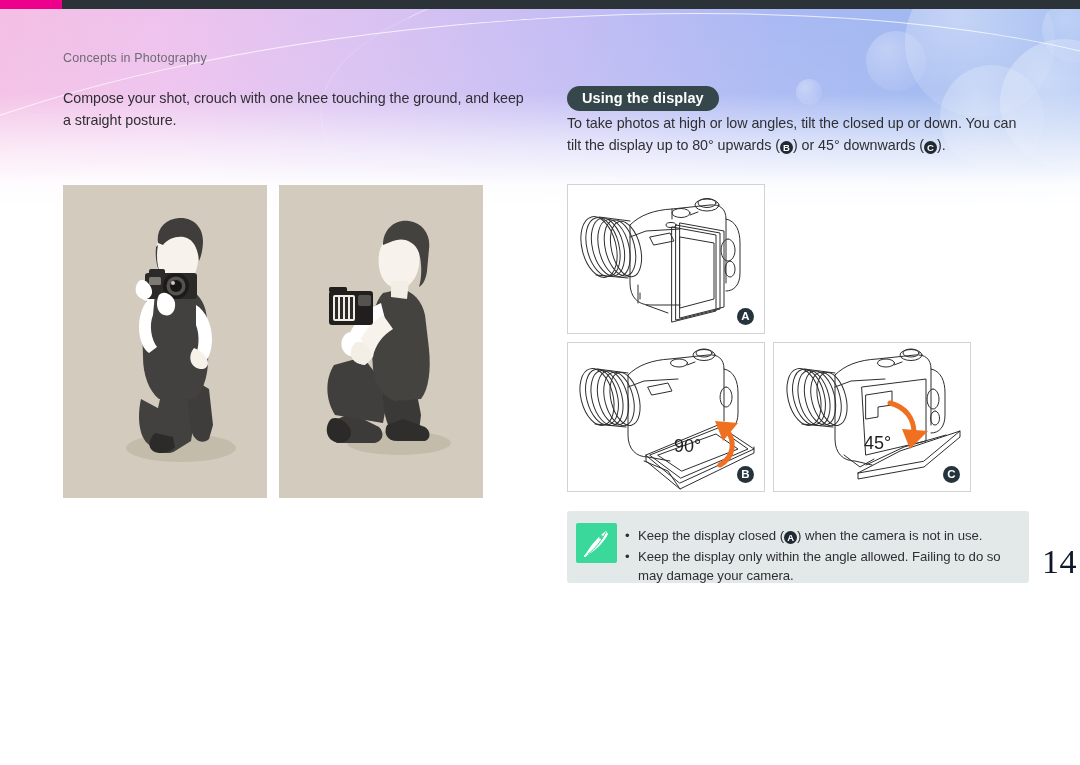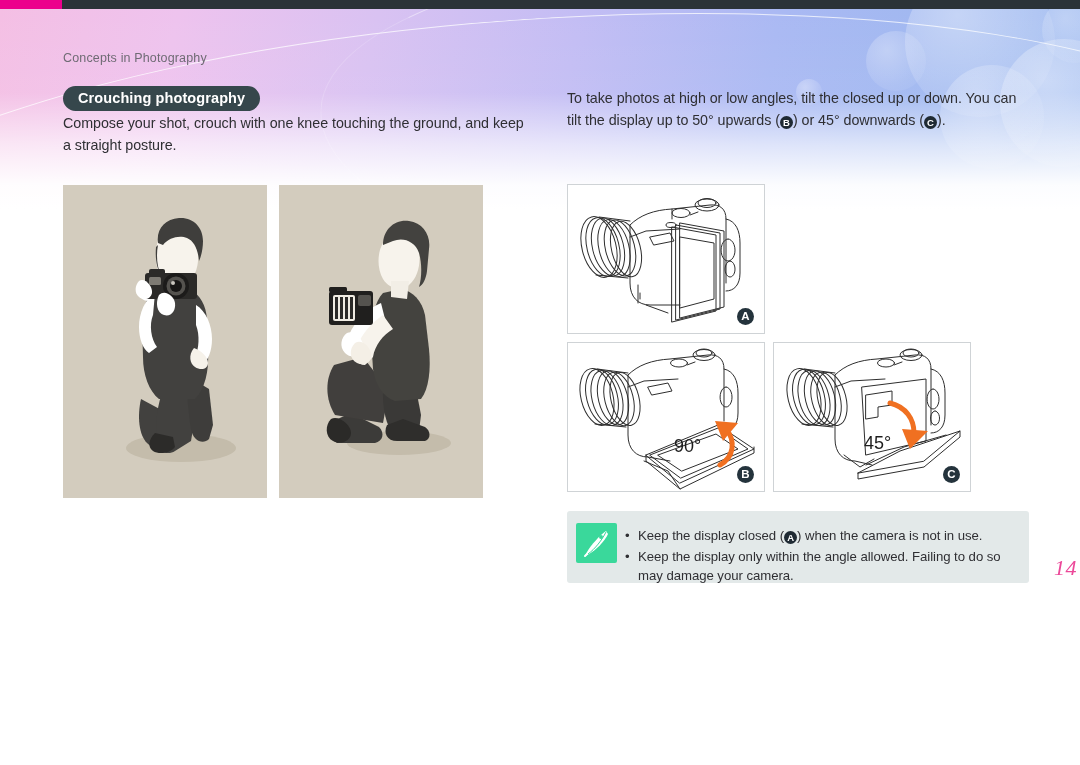--- a/index.html
+++ b/index.html
@@ -209,23 +209,22 @@
   }
   .note-item { display: flex; margin-bottom: 1px; }
   .note-bullet { width: 13px; flex: 0 0 13px; color: #2f2f33; }
   .note-body { flex: 1; }
 
   .page-number {
     position: absolute;
     right: 43px;
     bottom: 28px;
     font-family: "Liberation Serif", serif;
-    font-style: italic;
-    font-size: 22px;
-    color: #ec4899;
+    font-size: 34px;
+    color: #0f172a;
     letter-spacing: .5px;
   }
 </style>
 </head>
 <body>
 
 <div class="topbar"></div>
 <div class="topbar-accent"></div>
 
 <div class="header-band">
@@ -238,21 +237,20 @@
   <div class="bokeh bk4"></div>
   <div class="bokeh bk5"></div>
   <div class="bokeh bk6"></div>
 </div>
 
 <div class="page">
 
   <div class="breadcrumb">Concepts in Photography</div>
 
   <div class="col-left">
-    <div class="pill">Crouching photography</div>
     <div class="body-text">
       <span class="w">Compose your shot, crouch with one knee touching the ground, and keep</span>
       <span>a straight posture.</span>
     </div>
   </div>
 
   <div class="photos">
 
     <div class="photo p1">
       <svg viewBox="0 0 204 313" xmlns="http://www.w3.org/2000/svg" aria-hidden="true">
@@ -324,23 +322,24 @@
         <rect x="61" y="112" width="3" height="22" fill="#2b2a28"></rect>
         <rect x="66" y="112" width="3" height="22" fill="#2b2a28"></rect>
         <rect x="71" y="112" width="3" height="22" fill="#2b2a28"></rect>
         <rect x="79" y="110" width="13" height="11" rx="2" fill="#55534f"></rect>
         <rect x="50" y="102" width="18" height="5" rx="1.5" fill="#201f1e"></rect>
       </svg>
     </div>
   </div>
 
   <div class="col-right">
+    <div class="pill">Using the display</div>
     <div class="body-text">
       <span>To take photos at high or low angles, tilt the closed up or down. You can</span>
-      <span>tilt the display up to 50° upwards (</span><span class="inline-badge">B</span><span>) or 45° downwards (</span><span class="inline-badge">C</span><span>).</span>
+      <span>tilt the display up to 80° upwards (</span><span class="inline-badge">B</span><span>) or 45° downwards (</span><span class="inline-badge">C</span><span>).</span>
     </div>
   </div>
 
   <div class="panel panel-a">
     <svg viewBox="0 0 196 148" xmlns="http://www.w3.org/2000/svg" aria-hidden="true">
       <g fill="none" stroke="#2e2e2e" stroke-width="1" stroke-linejoin="round" stroke-linecap="round">
 
         <ellipse cx="31" cy="62" rx="17" ry="31" transform="rotate(-14 31 62)"></ellipse>
         <ellipse cx="35" cy="62" rx="16" ry="30" transform="rotate(-14 35 62)"></ellipse>
         <ellipse cx="40" cy="62" rx="15.5" ry="29.5" transform="rotate(-14 40 62)"></ellipse>

